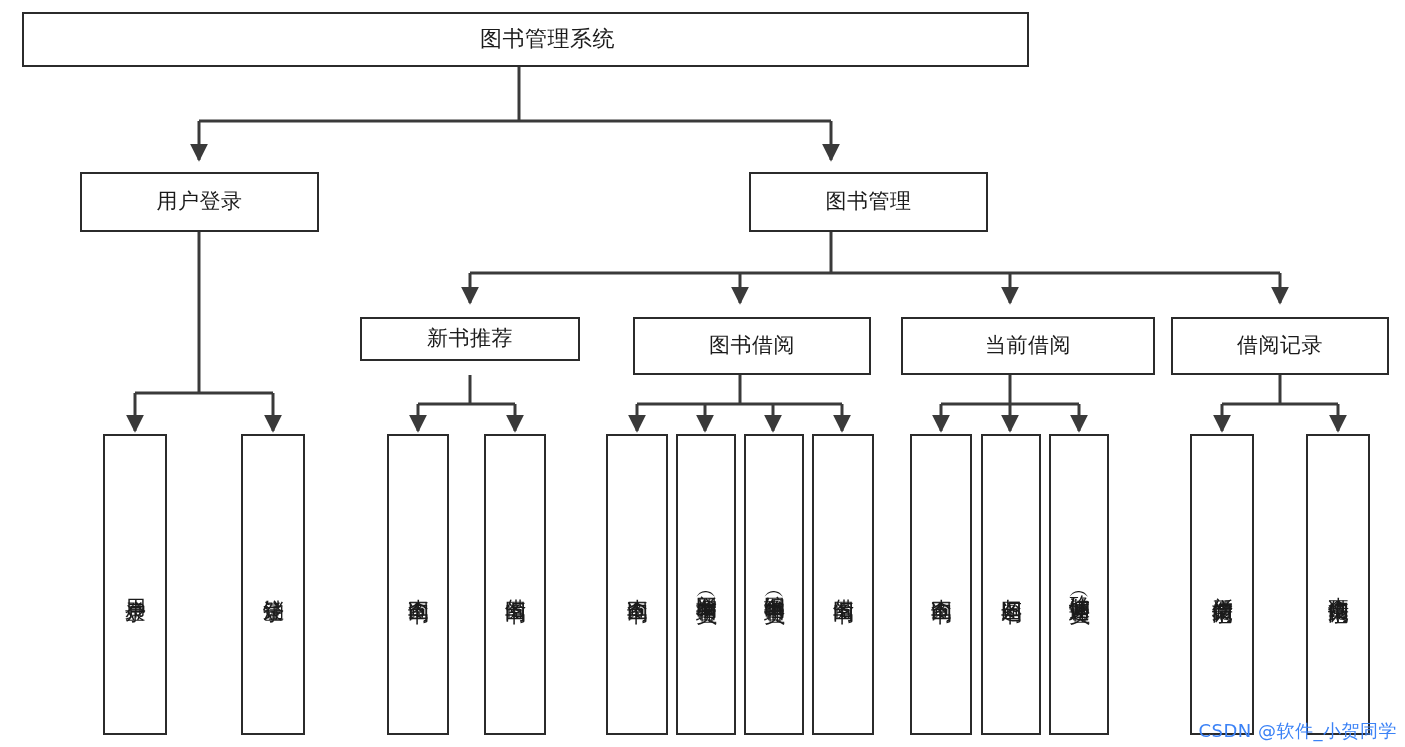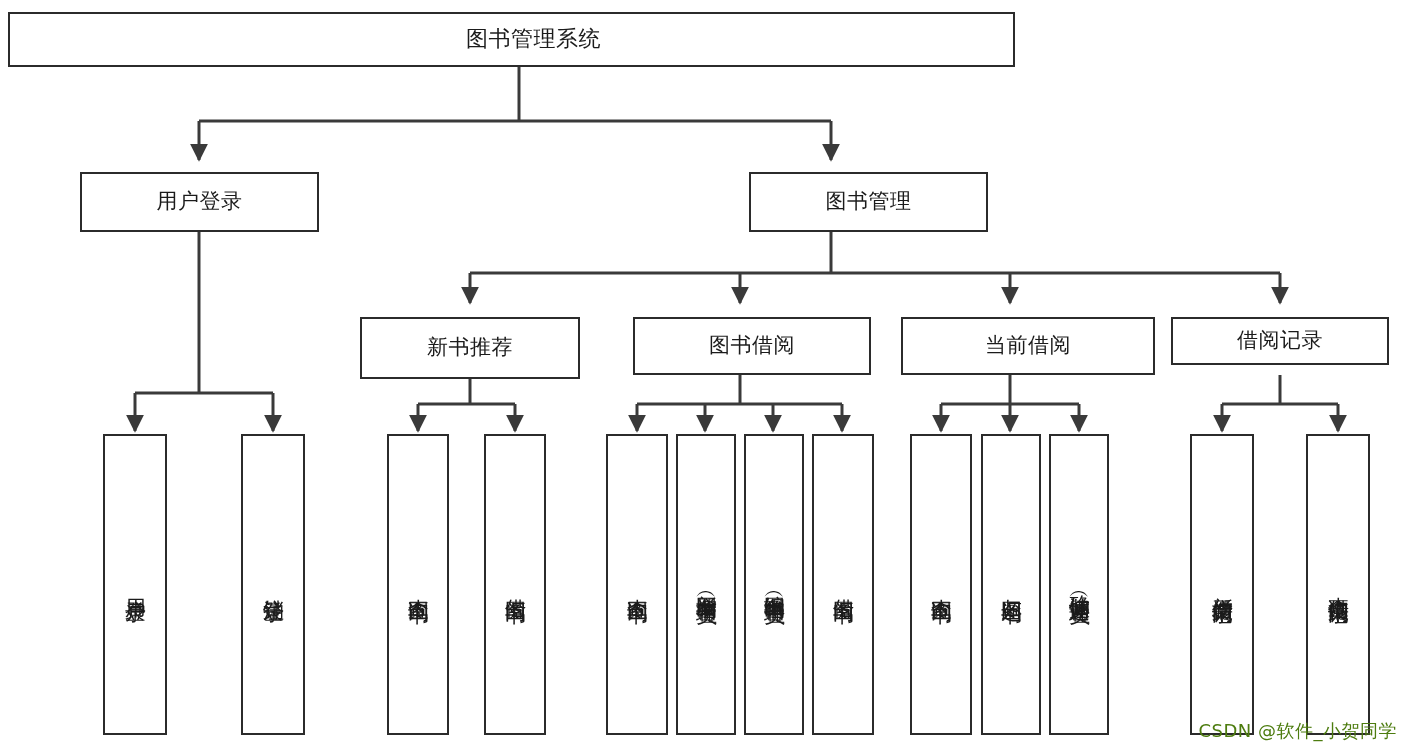--- a/index.html
+++ b/index.html
@@ -56,21 +56,21 @@
     font-size: 21px;
     line-height: 1.18;
     letter-spacing: 1.5px;
     white-space: normal;
     max-height: 100%;
   }
   #watermark {
     position: absolute;
     right: 8px;
     bottom: 4px;
-    color: #4d7c0f;
+    color: #3b82f6;
     font-size: 18px;
     letter-spacing: 0.5px;
     z-index: 5;
     white-space: nowrap;
     user-select: none;
   }
 </style>
 </head>
 <body>
 
@@ -119,45 +119,45 @@
       <path d="M 1010 404 L 1010 431" marker-end="url(#arrowhead)"></path>
       <path d="M 1079 404 L 1079 431" marker-end="url(#arrowhead)"></path>
 
       <path d="M 1280 375 L 1280 404"></path>
       <path d="M 1222 404 L 1338 404"></path>
       <path d="M 1222 404 L 1222 431" marker-end="url(#arrowhead)"></path>
       <path d="M 1338 404 L 1338 431" marker-end="url(#arrowhead)"></path>
     </g>
   </svg>
 
-  <div class="node root" style="left:8px; top:12px; width:1007px; height:55px;padding-left:44px;">
+  <div class="node root" style="left:22px; top:12px; width:1007px; height:55px;padding-left:44px;">
     <span class="node-label">图书管理系统</span>
   </div>
 
   <div class="node tier1" style="left:80px; top:172px; width:239px; height:60px;">
     <span class="node-label">用户登录</span>
   </div>
 
   <div class="node tier1" style="left:749px; top:172px; width:239px; height:60px;">
     <span class="node-label">图书管理</span>
   </div>
 
-  <div class="node tier2" style="left:360px; top:317px; width:220px; height:62px;">
+  <div class="node tier2" style="left:360px; top:317px; width:220px; height:44px;">
     <span class="node-label">新书推荐</span>
   </div>
 
   <div class="node tier2" style="left:633px; top:317px; width:238px; height:58px;">
     <span class="node-label">图书借阅</span>
   </div>
 
   <div class="node tier2" style="left:901px; top:317px; width:254px; height:58px;">
     <span class="node-label">当前借阅</span>
   </div>
 
-  <div class="node tier2" style="left:1171px; top:317px; width:218px; height:48px;">
+  <div class="node tier2" style="left:1171px; top:317px; width:218px; height:58px;">
     <span class="node-label">借阅记录</span>
   </div>
 
   <div class="node leaf" style="left:103px; top:434px; width:64px; height:301px;">
     <span class="node-label">用户登录</span>
   </div>
 
   <div class="node leaf" style="left:241px; top:434px; width:64px; height:301px;">
     <span class="node-label">注销登录</span>
   </div>

